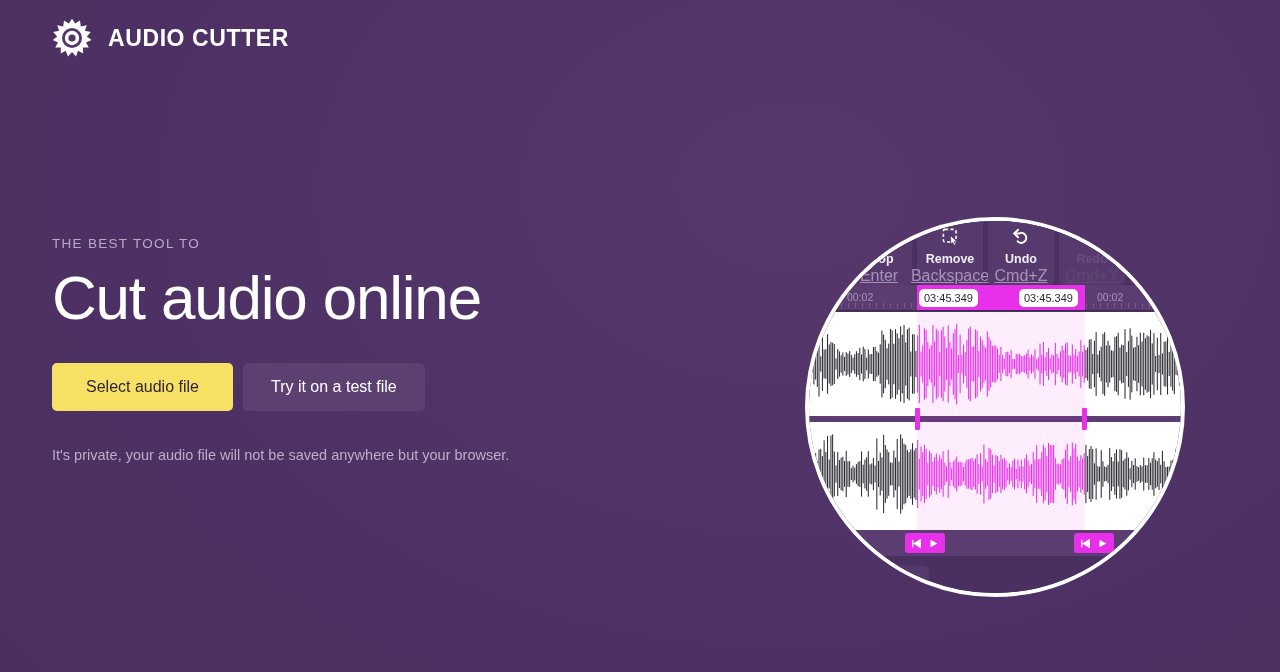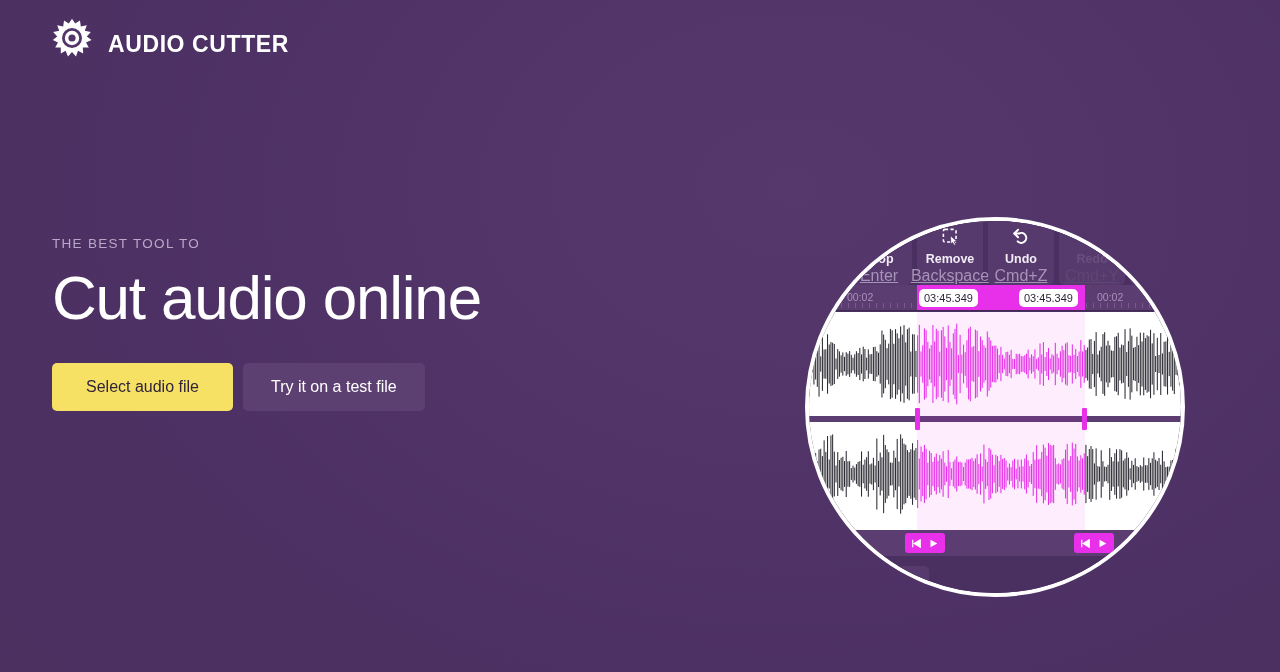--- a/index.html
+++ b/index.html
@@ -25,21 +25,21 @@
     position: absolute;
     top: 0; left: 0; right: 0;
     height: 76px;
     display: flex;
     align-items: center;
     padding: 0 50px 0 52px;
   }
 
   .brand {
     display: flex;
-    align-items: flex-end;
+    align-items: center;
     gap: 16px;
     cursor: pointer;
   }
 
   .brand-logo {
     width: 40px;
     height: 40px;
     flex: 0 0 40px;
     display: block;
   }
@@ -388,20 +388,21 @@
 <div class="hero">
 
   <div class="eyebrow">THE BEST TOOL TO</div>
   <h1 class="hero-title">Cut audio online</h1>
 
   <div class="hero-buttons">
     <button class="btn btn-primary">Select audio file</button>
     <button class="btn btn-secondary">Try it on a test file</button>
   </div>
 
+  <div class="hero-note">It's private, your audio file will not be saved anywhere but your browser.</div>
 
 </div>
 
 <div class="preview-circle">
   <div class="preview-inner">
 
     <div class="app-toolbar">
 
       <div class="tool">
         <span class="tool-icon">

